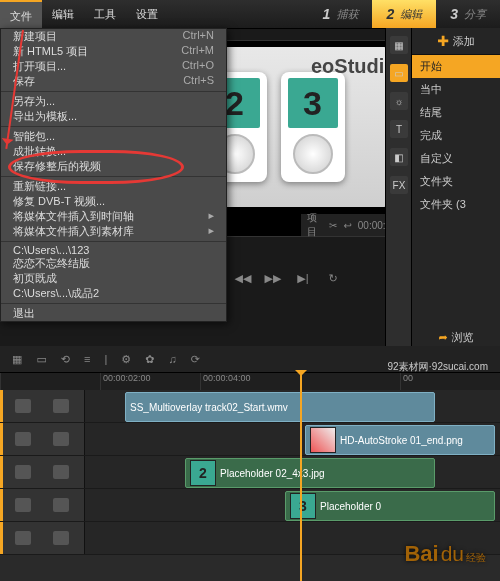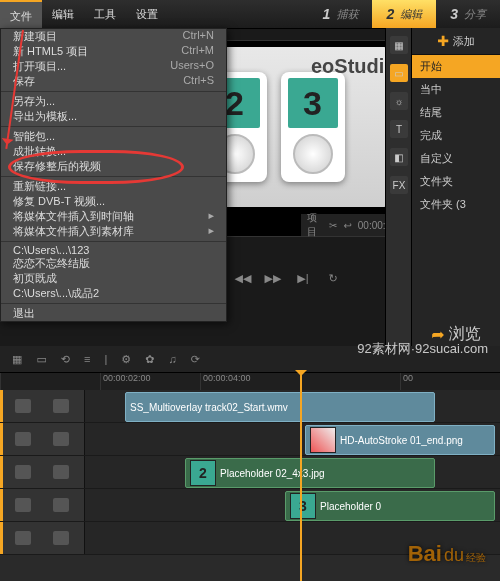--- a/index.html
+++ b/index.html
@@ -31,41 +31,41 @@
 .ctrl-btn{width:18px;height:18px;display:flex;align-items:center;justify-content:center}
 .pbtn{width:34px;height:34px;border-radius:50%;background:radial-gradient(#444,#222);display:flex;align-items:center;justify-content:center;color:#ccc}
 .side-right{position:absolute;right:0;top:28px;width:88px;bottom:230px;background:#252525;border-left:1px solid #000}
 .sr-tool{position:absolute;right:88px;top:28px;width:26px;bottom:230px;background:#2e2e2e;border-left:1px solid #000;display:flex;flex-direction:column;align-items:center;gap:10px;padding-top:8px}
 .sr-tool div{width:18px;height:18px;background:#3a3a3a;border-radius:2px;display:flex;align-items:center;justify-content:center;font-size:10px}
 .sr-tool .sel{background:#f5a623}
 .sr-add{height:26px;display:flex;align-items:center;justify-content:center;gap:4px;color:#ccc;border-bottom:1px solid #111}
 .sr-add .plus{color:#f5a623;font-size:14px}
 .sr-item{padding:4px 8px;color:#ccc;font-size:11px}
 .sr-item.sel{background:#f5a623;color:#222}
-.sr-browse{position:absolute;bottom:6px;left:0;right:0;display:flex;align-items:center;justify-content:center;gap:4px;color:#ccc;font-size:16px}
+.sr-browse{position:absolute;bottom:6px;left:0;right:0;display:flex;align-items:center;justify-content:center;gap:4px;color:#ccc;font-size:11px}
 .sr-browse::before{content:"➦";color:#f5a623}
 .tools-row{position:absolute;left:0;top:346px;right:0;height:26px;background:#222;display:flex;align-items:center;gap:14px;padding:0 12px;color:#888}
 .tl-ruler{position:absolute;left:0;top:372px;right:0;height:18px;background:#1f1f1f;border-top:1px solid #000;border-bottom:1px solid #000;display:flex;font-size:9px;color:#888}
 .tl-ruler span{flex:1;border-left:1px solid #333;padding-left:2px}
 .timeline{position:absolute;left:0;top:390px;right:0;bottom:0;background:#2a2a2a}
 .track{height:32px;border-bottom:1px solid #1a1a1a;display:flex;align-items:center}
 .track-head{width:76px;height:100%;background:#333;border-right:1px solid #111;display:flex;align-items:center;justify-content:space-around;padding:0 4px;position:relative}
 .track-head::before{content:"";width:3px;height:100%;background:#f5a623;position:absolute;left:0}
 .th-icon{width:16px;height:14px;background:#555;border-radius:2px}
 .track-body{flex:1;height:100%;position:relative;background:#262626}
 .clip{position:absolute;top:2px;height:28px;background:#5f8a9c;border:1px solid #7fb0c4;border-radius:2px;display:flex;align-items:center;padding:0 4px;font-size:10px;color:#fff;overflow:hidden}
 .clip.green{background:#3a6b4a;border-color:#5a9b6a}
 .thumb{width:24px;height:24px;background:#3aa892;margin-right:4px;border:1px solid #222;display:flex;align-items:center;justify-content:center;font-size:14px;color:#222;font-weight:bold}
 .thumb.img{background:linear-gradient(45deg,#e55,#eee)}
 .playhead{position:absolute;left:300px;top:372px;width:2px;bottom:0;background:#f5a623;z-index:20}
 .playhead::before{content:"";position:absolute;top:-2px;left:-5px;border:6px solid transparent;border-top-color:#f5a623}
 .wm{position:absolute;right:14px;bottom:14px;color:#a16207;font-size:20px;z-index:40;display:flex;align-items:baseline;text-shadow:0 0 4px rgba(0,0,0,.8)}
 .wm b{font-size:22px}
 .wm span{font-size:10px;margin-left:2px}
-.wm-top{position:absolute;right:12px;top:340px;color:rgba(255,255,255,.75);font-size:13px;z-index:39}
+.wm-top{position:absolute;right:12px;top:360px;color:rgba(255,255,255,.75);font-size:10px;z-index:39}
 </style>
 </head>
 <body>
 
 <div class="topbar">
   <div id="menus" style="display: flex;">
       <div class="menu-item active">文件</div>
       <div class="menu-item">编辑</div>
       <div class="menu-item">工具</div>
       <div class="menu-item">设置</div>
@@ -81,21 +81,21 @@
     <div class="dd-row">
       <span>新建项目</span>
       <span class="sc">Ctrl+N</span>
     </div>
     <div class="dd-row">
       <span>新 HTML5 项目</span>
       <span class="sc">Ctrl+M</span>
     </div>
     <div class="dd-row">
       <span>打开项目...</span>
-      <span class="sc">Users+O</span>
+      <span class="sc">Ctrl+O</span>
     </div>
     <div class="dd-row">
       <span>保存</span>
       <span class="sc">Ctrl+S</span>
     </div>
     <div class="dd-sep"></div>
     <div class="dd-row">
       <span>另存为...</span>
     </div>
     <div class="dd-row">
@@ -279,15 +279,15 @@
         <div class="th-icon"></div>
       </div>
       <div class="track-body"></div>
     </div>
   </div>
 <div class="playhead"></div>
 
 <div class="wm-top">92素材网·92sucai.com</div>
 <div class="wm">
   <b>Bai</b>
-    <span style="font-size:18px">du</span>
+    <span style="font-size:21px">du</span>
     <span>经验</span>
 </div>
 
 </body></html>

